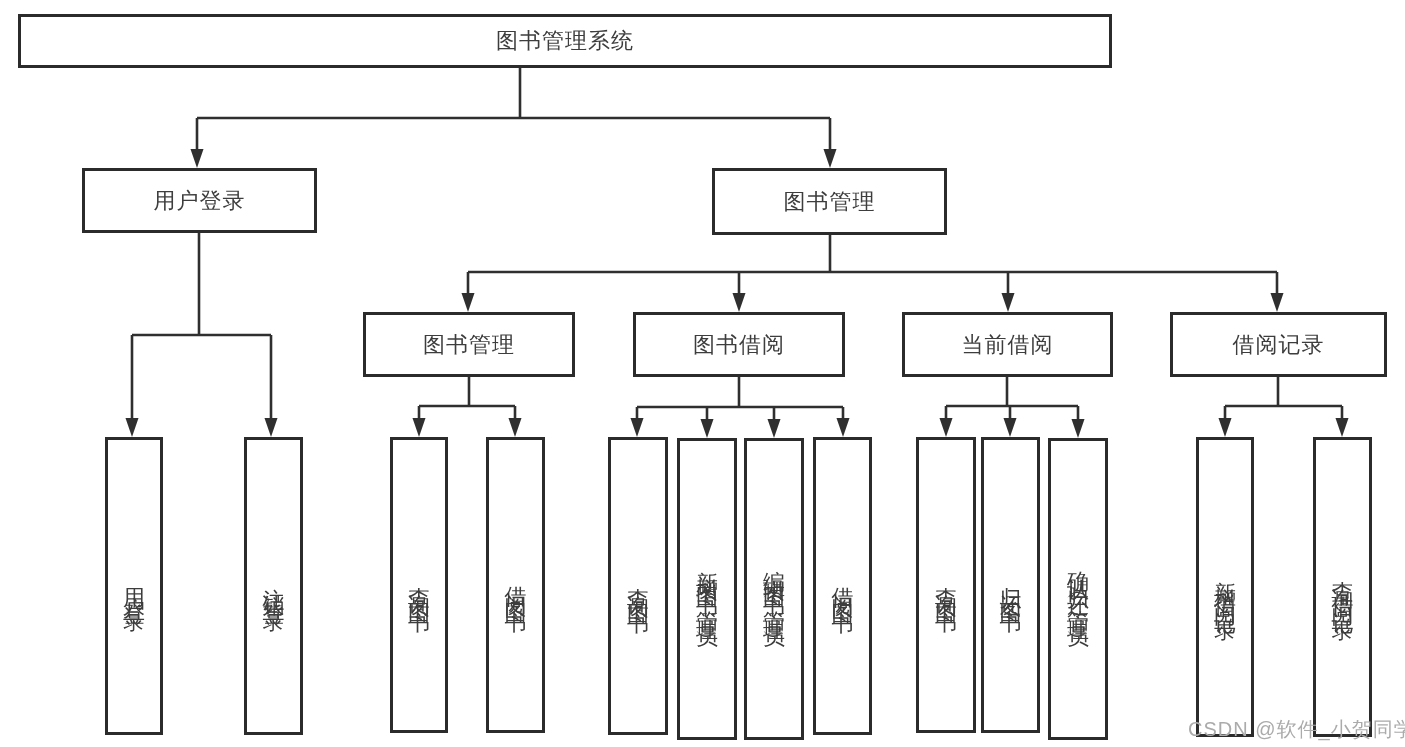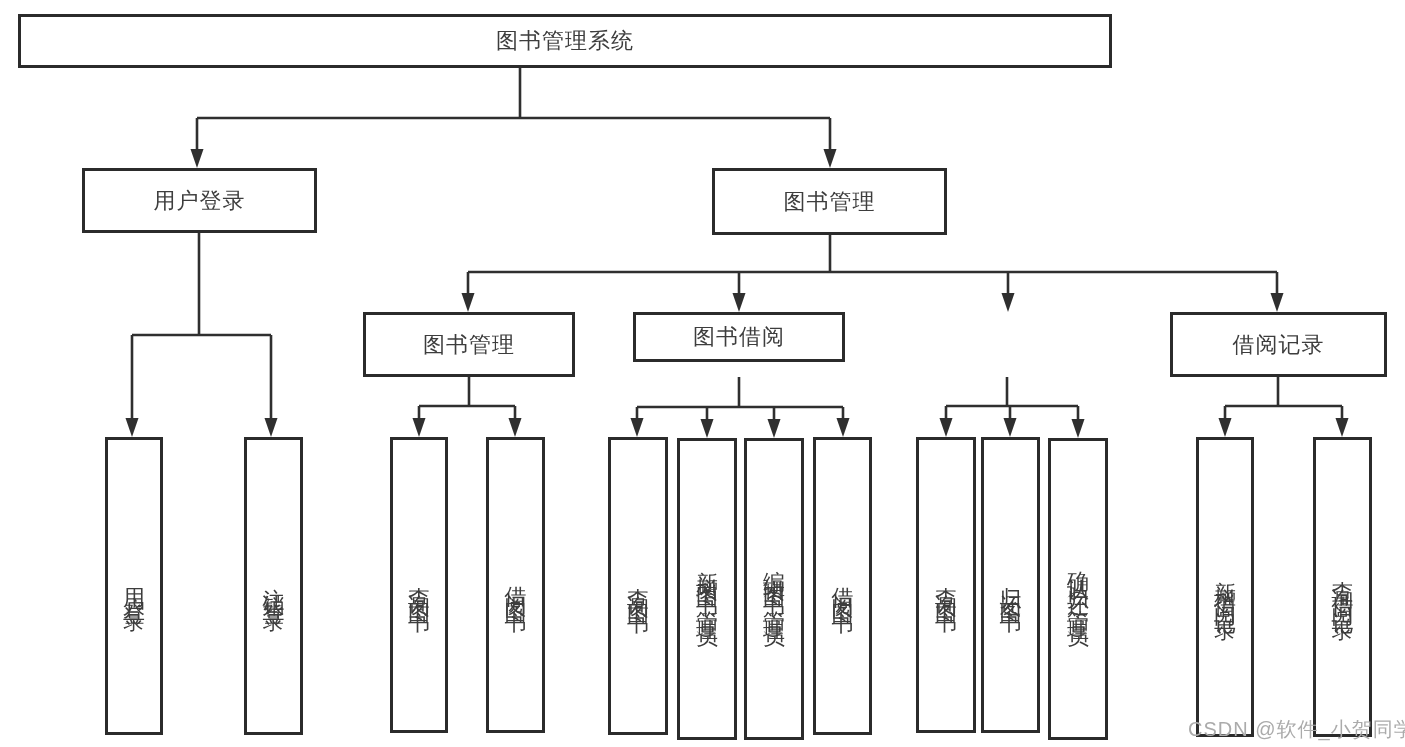--- a/index.html
+++ b/index.html
@@ -60,21 +60,21 @@
     color: var(--watermark);
     letter-spacing: 1px;
     white-space: nowrap;
     z-index: 5;
   }
   
   .n-root  { left: 18px;   top: 14px;  width: 1094px; height: 54px; }
   .n-ul    { left: 82px;   top: 168px; width: 235px;  height: 65px; }
   .n-bm    { left: 712px;  top: 168px; width: 235px;  height: 67px; }
   .n-nb    { left: 363px;  top: 312px; width: 212px;  height: 65px; }
-  .n-bb    { left: 633px;  top: 312px; width: 212px;  height: 50px; }
+  .n-bb    { left: 633px;  top: 312px; width: 212px;  height: 65px; }
   .n-cb    { left: 902px;  top: 312px; width: 211px;  height: 65px; }
   .n-br    { left: 1170px; top: 312px; width: 217px;  height: 65px; }
   .l-a1 { left: 105px;  top: 437px; width: 58px; height: 298px; }
   .l-a2 { left: 244px;  top: 437px; width: 59px; height: 298px; }
   .l-b1 { left: 390px;  top: 437px; width: 58px; height: 296px; }
   .l-b2 { left: 486px;  top: 437px; width: 59px; height: 296px; }
   .l-c1 { left: 608px;  top: 437px; width: 60px; height: 298px; }
   .l-c2 { left: 677px;  top: 438px; width: 60px; height: 302px; }
   .l-c3 { left: 744px;  top: 438px; width: 60px; height: 302px; }
   .l-c4 { left: 813px;  top: 437px; width: 59px; height: 298px; }
@@ -175,20 +175,23 @@
   <div class="node hnode n-bm">
     <span>图书管理</span>
   </div>
 
   <div class="node hnode n-nb">
     <span>图书管理</span>
   </div>
   <div class="node hnode n-bb">
     <span>图书借阅</span>
   </div>
+  <div class="node hnode n-cb">
+    <span>当前借阅</span>
+  </div>
   <div class="node hnode n-br">
     <span>借阅记录</span>
   </div>
 
   <div class="node vnode l-a1">
     <span>用户登录</span>
   </div>
   <div class="node vnode l-a2">
     <span>注销登录</span>
   </div>

